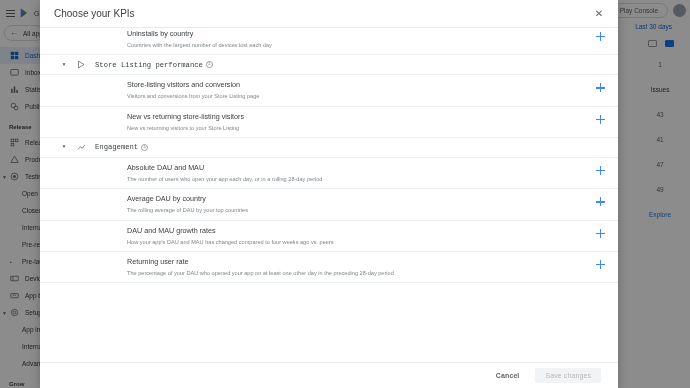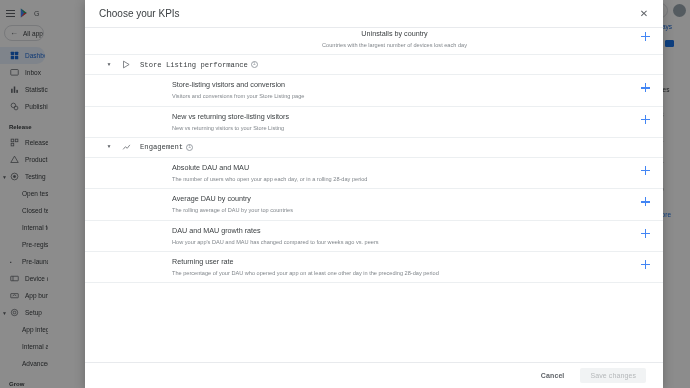--- a/index.html
+++ b/index.html
@@ -90,21 +90,20 @@
   .bg-col .hdr { color:#3c4043; }
   .bg-explore { color:#1a73e8; padding-top:10px; }
 
   
   .modal {
     position:absolute; z-index:60;
     left:40px; top:0; width:578px; height:388px;
     background:#fff;
     display:flex; flex-direction:column;
     box-shadow: 0 2px 10px rgba(0,0,0,.25);
-    margin-left: 45px;
   }
   .modal-header {
     height: 27px; flex:0 0 27px;
     display:flex; align-items:center;
     padding: 0 14px 0 14px;
     position:relative;
   }
   .modal-title { font-size:10px; color:#3c4043; font-weight:400; }
   .close-btn {
     position:absolute; right:13px; top:50%; transform:translateY(-50%);
@@ -119,21 +118,21 @@
     position:relative;
   }
   .list { padding: 0 0 0 0; }
 
   .kpi-row {
     display:flex; align-items:flex-start;
     border-bottom:1px solid #eceff1;
     padding: 5px 0 5px 0;
     min-height: 20px;
   }
-  .kpi-row:first-child { padding-top:1px;text-align:center; }
+  .kpi-row:first-child { padding-top:1px; }
   .kpi-text { flex:1; padding-left:87px; padding-right:10px; }
   .kpi-name { font-size:7.2px; color:#3c4043; line-height:1.45; }
   .kpi-desc { font-size:5.6px; color:#80868b; line-height:1.5; margin-top:1.5px; }
   .kpi-add {
     flex:0 0 36px; display:flex; align-items:flex-start; justify-content:center;
     padding-top:3px; cursor:pointer;
   }
   .plus {
     width:9px; height:9px; position:relative; display:block;
   }

